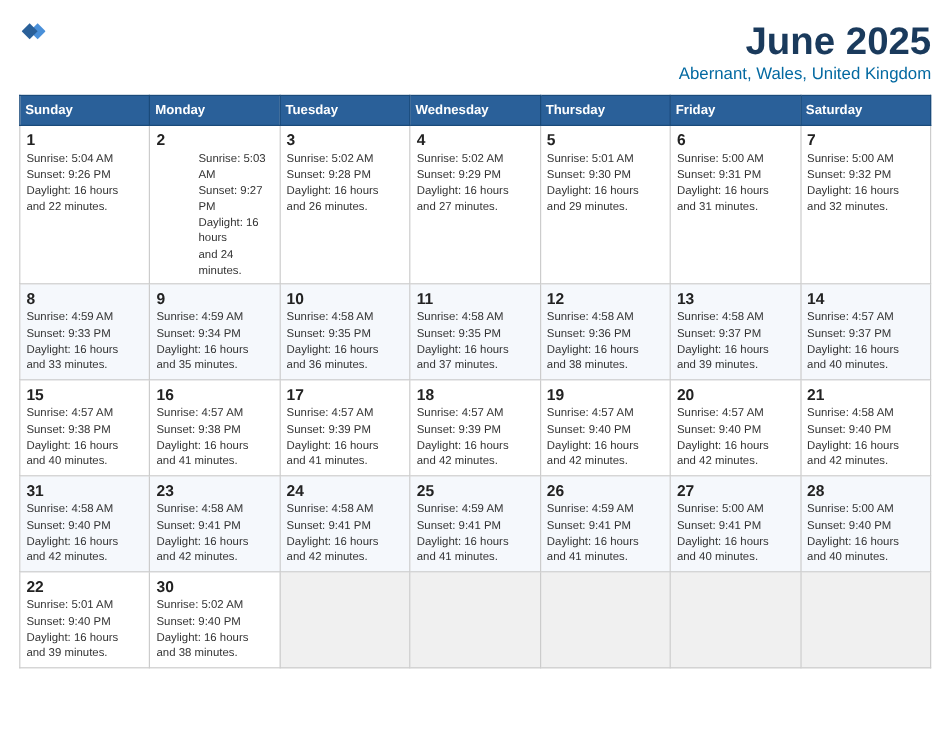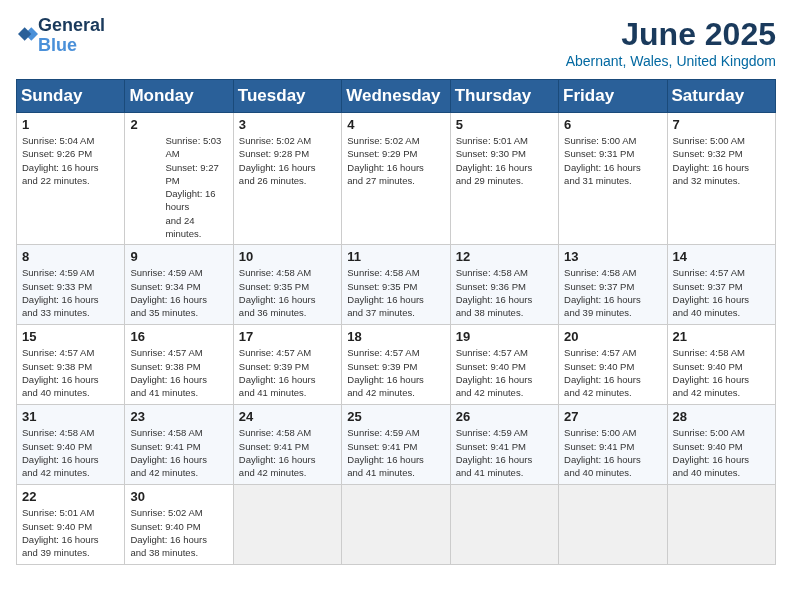--- a/index.html
+++ b/index.html
@@ -47,21 +47,21 @@
       color: #0369a1;
     }
     .calendar-table {
       width: 100%;
       border-collapse: collapse;
       border: 1px solid #ccc;
     }
     .calendar-table th {
       background-color: #2a6099;
       color: #fff;
-      font-size: 17px;
+      font-size: 11px;
       font-weight: bold;
       padding: 6px 4px;
       text-align: left;
       border: 1px solid #1a4a7a;
     }
     .calendar-table td {
       vertical-align: top;
       border: 1px solid #ccc;
       padding: 4px 5px;
       font-size: 10px;
@@ -93,23 +93,20 @@
 </head>
 <body>
 
 <div class="header-area">
   <div class="logo">
     <div>
       <svg class="logo-icon" viewBox="0 0 30 30">
         <polygon points="20,5 30,15 20,25 10,15" fill="#4a90d9"></polygon>
         <polygon points="10,5 20,15 10,25 0,15" fill="#2a6099"></polygon>
       </svg>
-    </div>
-    <div class="logo-text">
-      General<br><span>Blue</span>
     </div>
   </div>
   <div class="title-area">
     <div class="month-title">June 2025</div>
     <div class="location-title">Abernant, Wales, United Kingdom</div>
   </div>
 </div>
 
 <table class="calendar-table">
   <thead>

